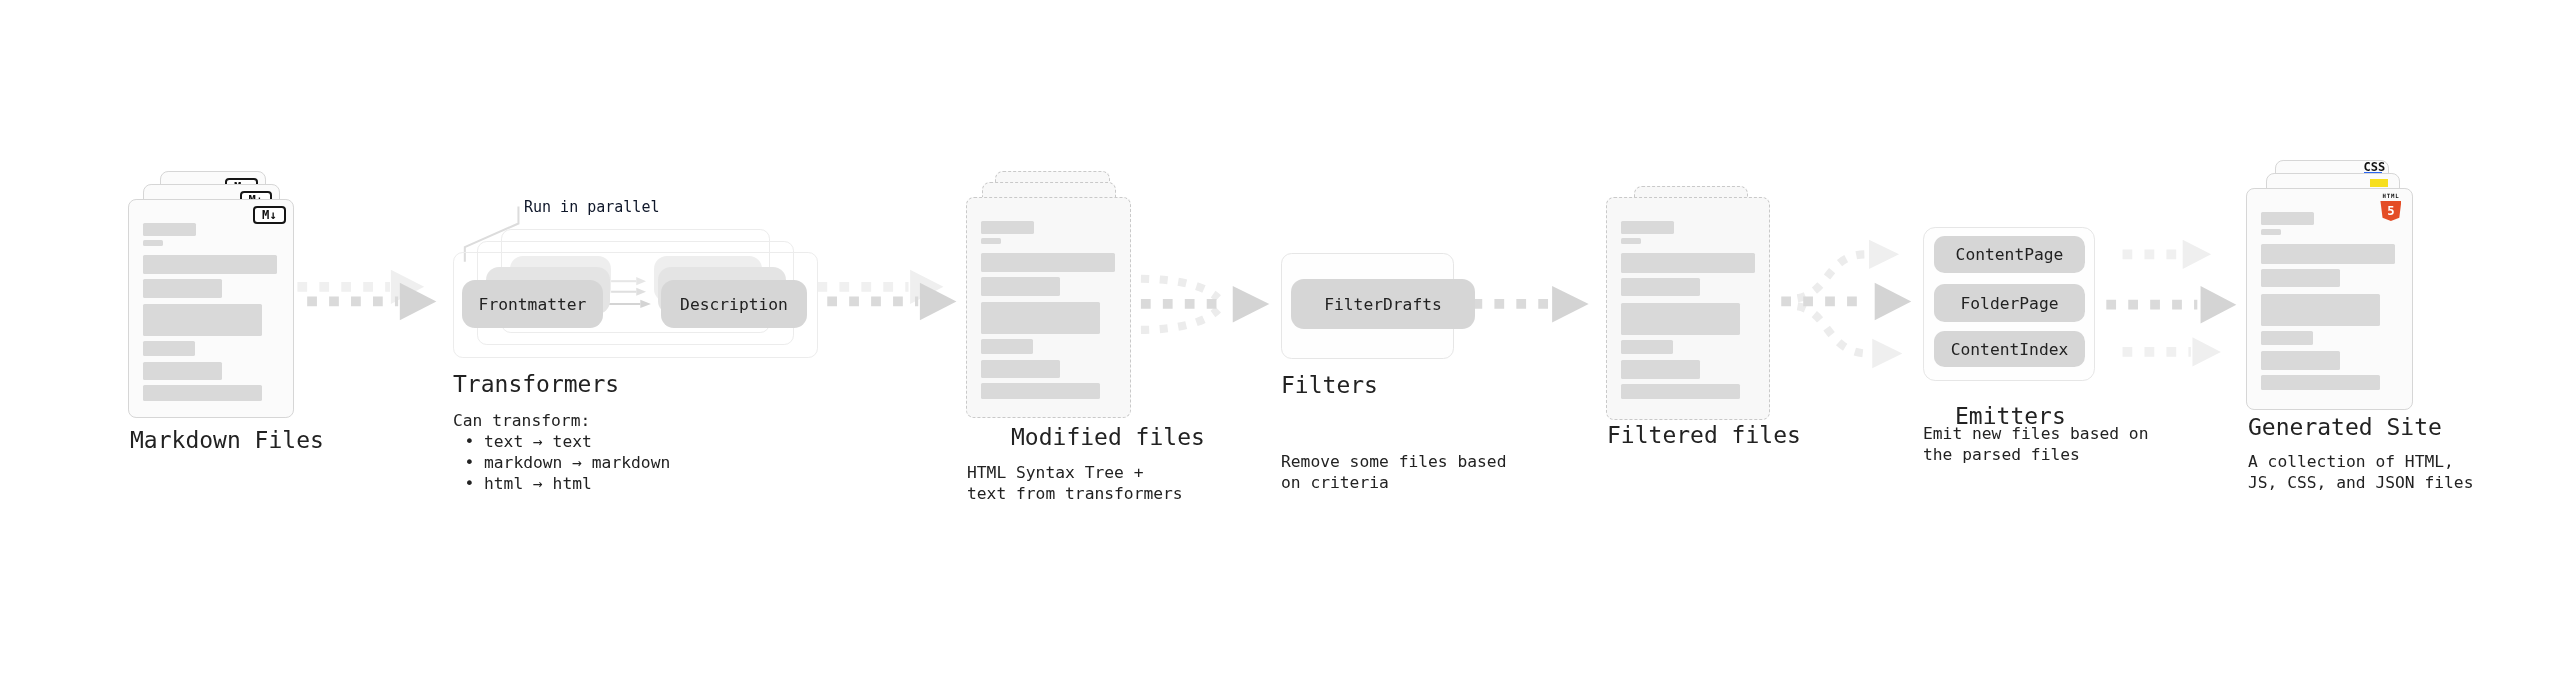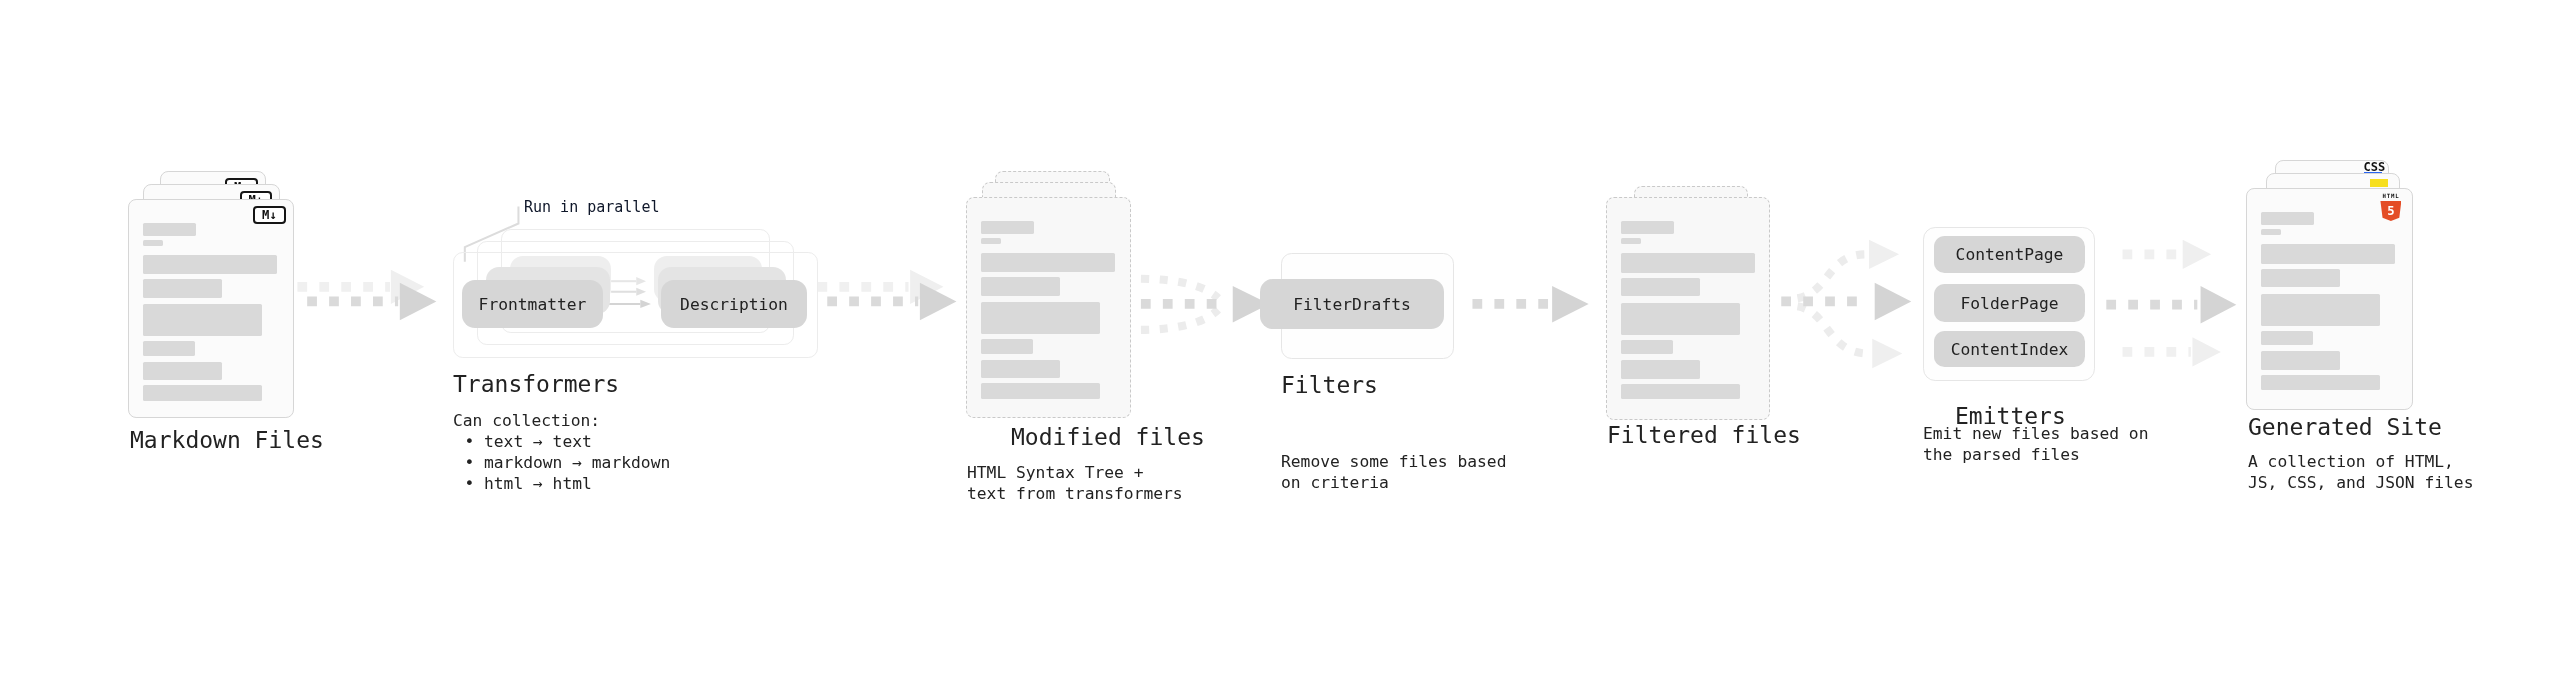--- a/index.html
+++ b/index.html
@@ -147,21 +147,21 @@
     <div class="tbox" style="left:453px;top:252px;width:365px;height:106px;"></div>
     <div class="pill ghost2" style="left:510px;top:256px;width:101px;height:46px;"></div>
     <div class="pill ghost1" style="left:486px;top:267px;width:124px;height:47px;"></div>
     <div class="pill" style="left:462px;top:280px;width:141px;height:48px;">Frontmatter</div>
     <div class="pill ghost2" style="left:654px;top:256px;width:108px;height:46px;"></div>
     <div class="pill ghost1" style="left:658px;top:267px;width:128px;height:47px;"></div>
     <div class="pill" style="left:661px;top:280px;width:146px;height:48px;">Description</div>
     <div class="annot" style="left:524px;top:197px;">Run in parallel</div>
     <div class="stage-title" style="left:453px;top:371px;">Transformers</div>
     <div class="desc" style="left:453px;top:410px;">
-      <div>Can collection:</div>
+      <div>Can transform:</div>
       <div style="padding-left:11.4px;">• text → text</div>
       <div style="padding-left:11.4px;">• markdown → markdown</div>
       <div style="padding-left:11.4px;">• html → html</div>
     </div>
   </div>
 
   <div>
     <div class="stack" style="left:966px;top:171px;width:165px;height:249px;">
       <div class="doc dashed" style="left:29px;top:0;width:115px;height:221px;"></div>
       <div class="doc dashed" style="left:16.3px;top:11.4px;width:134px;height:221px;"></div>
@@ -180,21 +180,21 @@
     </div>
     <div class="stage-title" style="left:1011px;top:424px;">Modified files</div>
     <div class="desc" style="left:967px;top:462px;">
       <div>HTML Syntax Tree +</div>
       <div>text from transformers</div>
     </div>
   </div>
 
   <div>
     <div class="obox" style="left:1281px;top:253px;width:173px;height:106px;"></div>
-    <div class="pill" style="left:1260px;top:279px;width:184px;height:50px;">FilterDrafts</div>
+    <div class="pill" style="left:1291px;top:279px;width:184px;height:50px;">FilterDrafts</div>
     <div class="stage-title" style="left:1281px;top:372px;">Filters</div>
     <div class="desc" style="left:1281px;top:407px;margin-top:44px;">
       <div>Remove some files based</div>
       <div>on criteria</div>
     </div>
   </div>
 
   <div>
     <div class="stack" style="left:1606px;top:186px;width:164px;height:236px;">
       <div class="doc dashed" style="left:28px;top:0;width:114px;height:223px;"></div>

